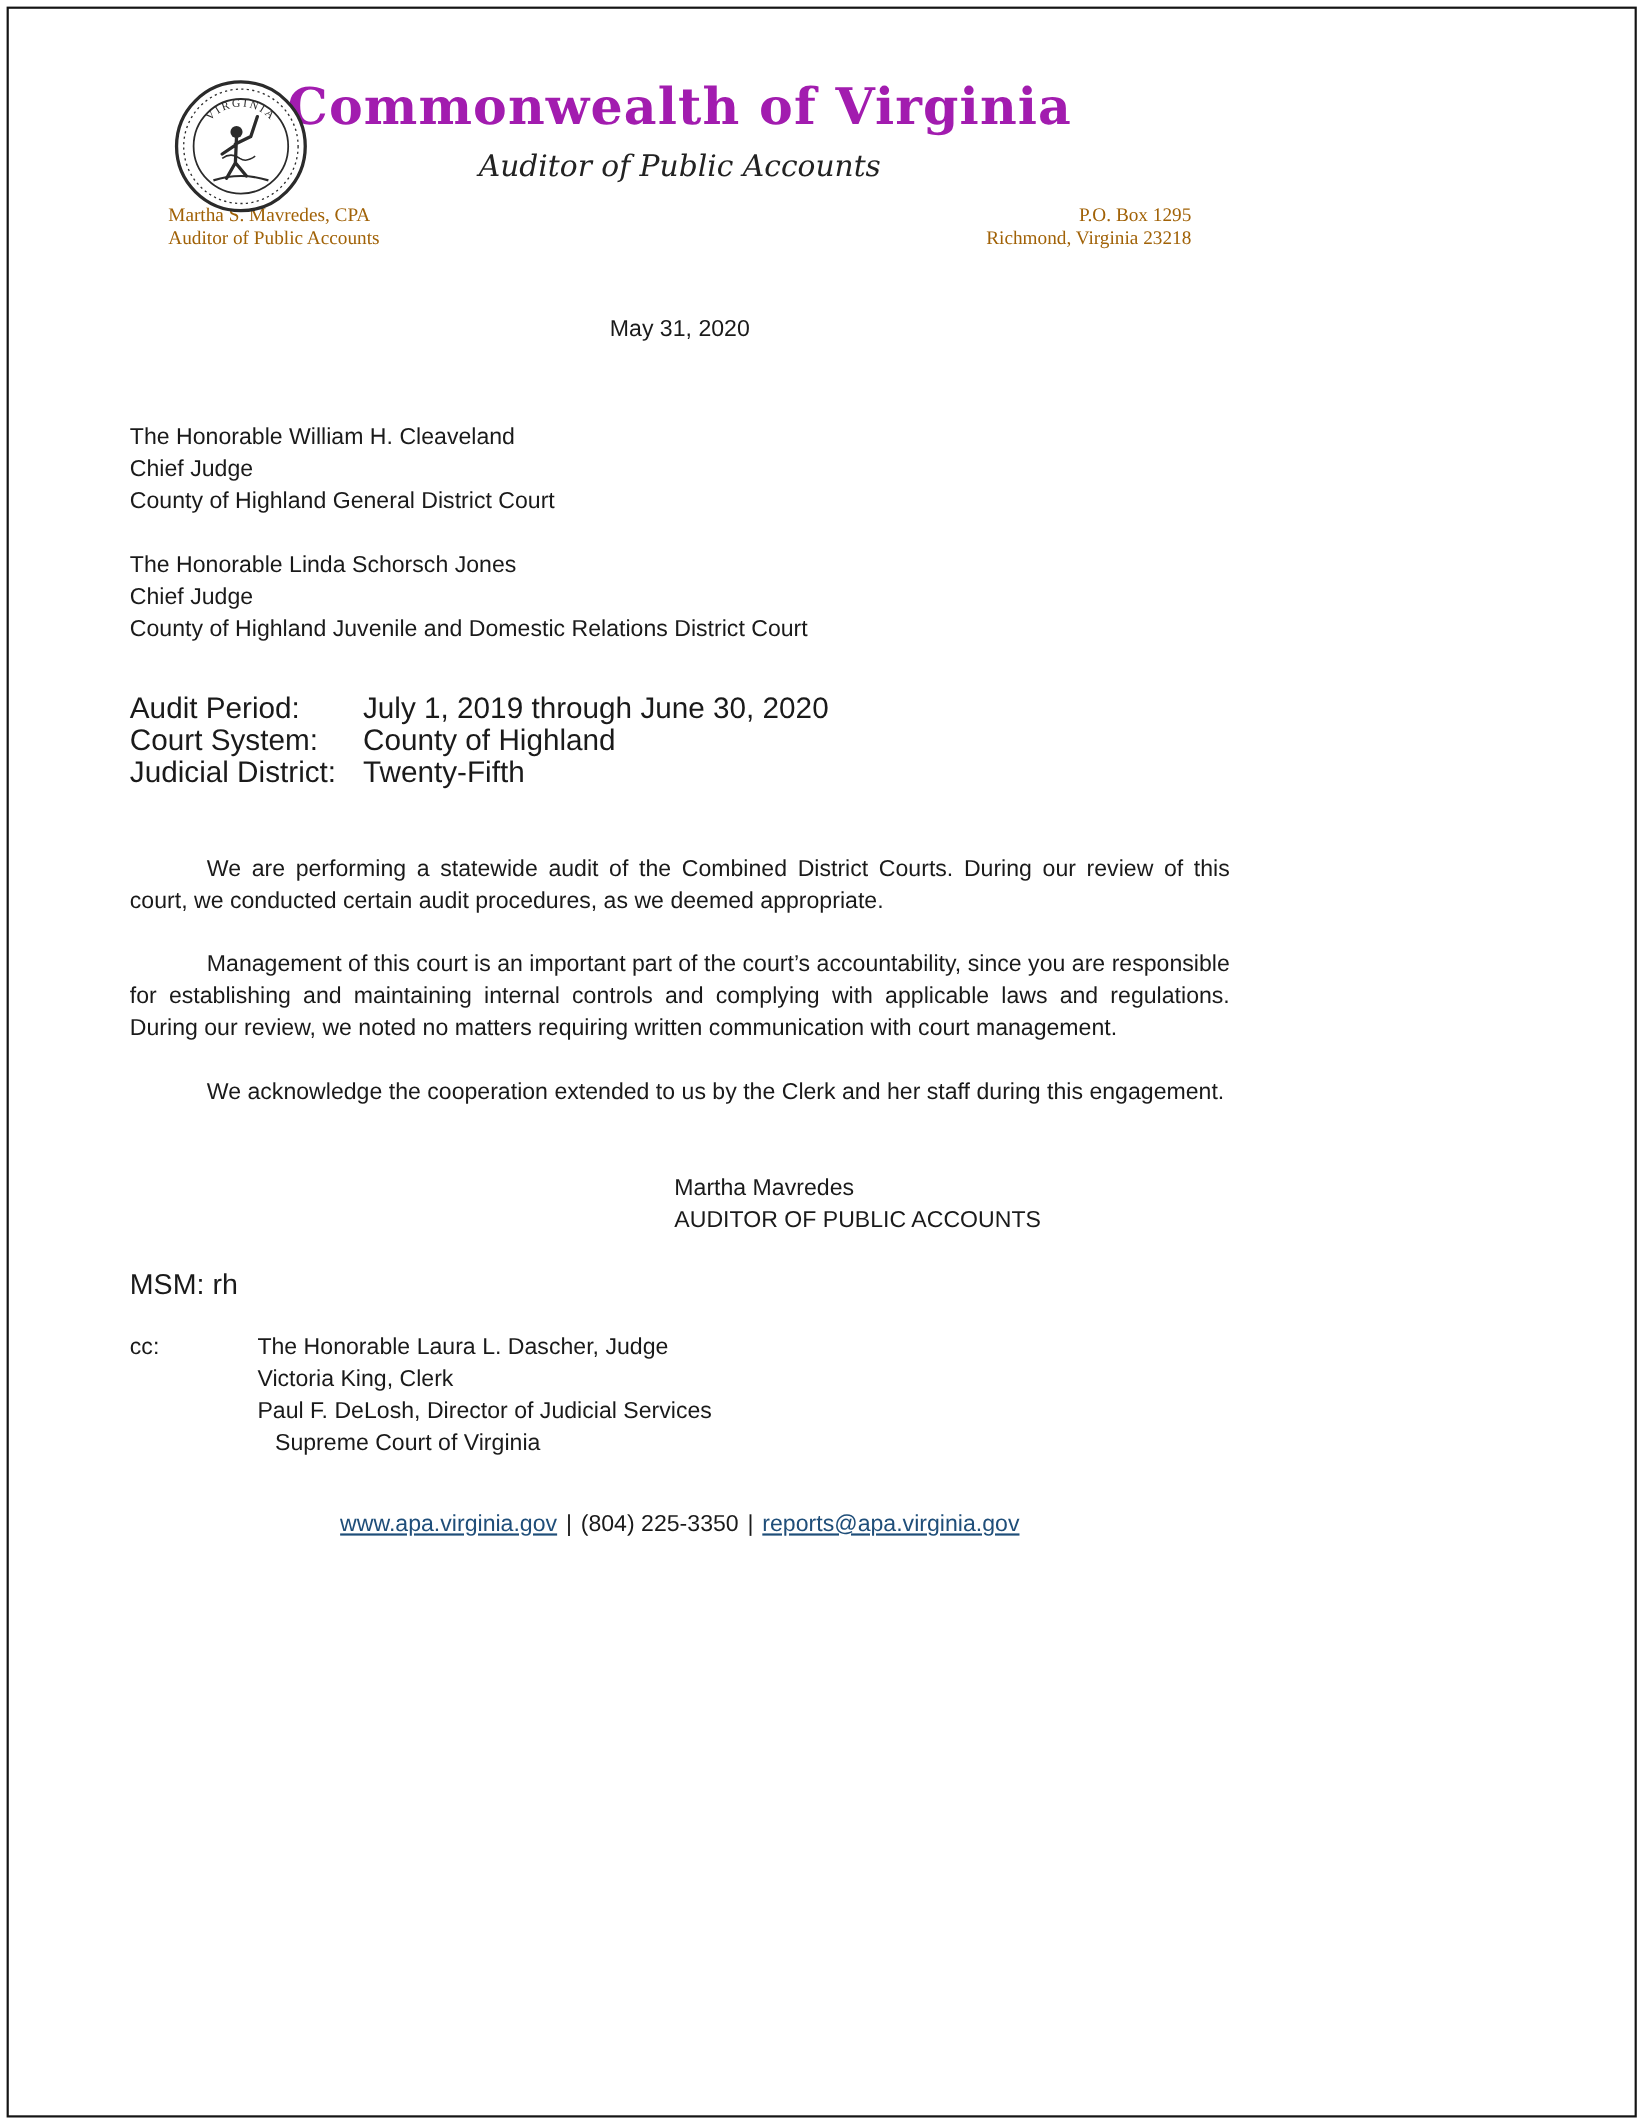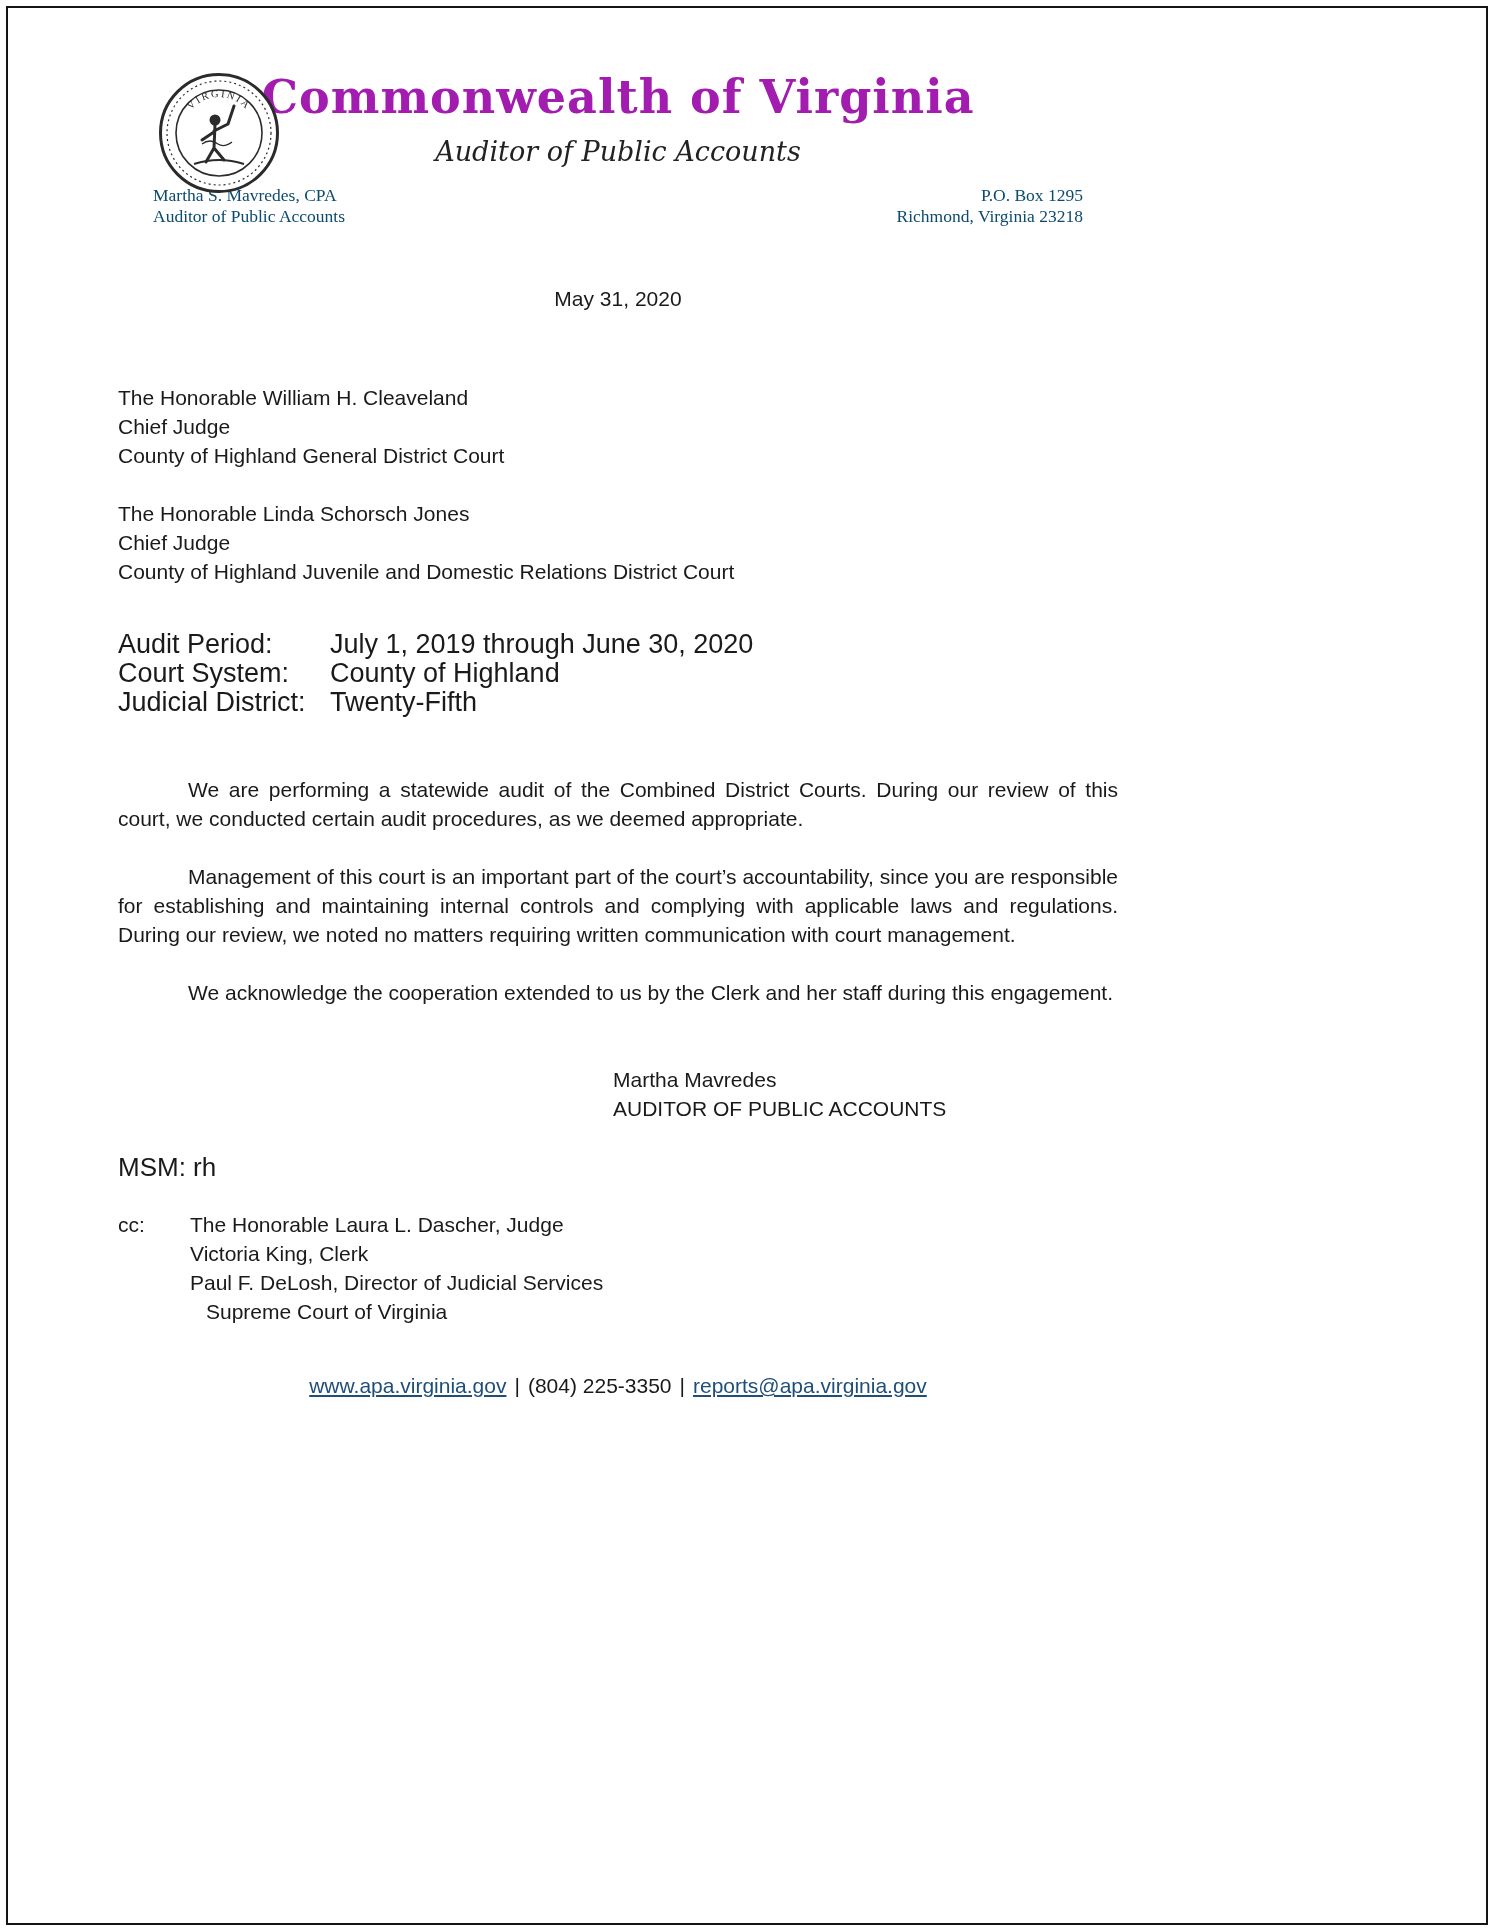--- a/index.html
+++ b/index.html
@@ -46,21 +46,21 @@
     color: #222;
   }
   .letterhead-row {
     display: flex;
     justify-content: space-between;
     margin-top: 18px;
     padding: 0 35px 0 35px;
     font-family: "Liberation Serif", serif;
     font-size: 17.5px;
     line-height: 21px;
-    color: #0c4a6e;
+    color: #a16207;
   }
   .letterhead-right { text-align: right; }
   
   .date-line {
     text-align: center;
     margin-top: 60px;
     font-size: 21px;
   }
   .recipients { margin-top: 72px; font-size: 21px; line-height: 29px; }
   .recipient-block + .recipient-block { margin-top: 29px; }
@@ -71,21 +71,21 @@
   .body-paragraph {
     font-size: 21px;
     line-height: 29px;
     text-align: justify;
     text-indent: 70px;
     margin: 0 0 29px 0;
   }
   .body-paragraph:last-child { margin-bottom: 16px; }
   .signature { margin-top: 58px; margin-left: 495px; font-size: 21px; line-height: 29px; }
   .reference { margin-top: 30px; font-size: 26px; line-height: 29px; }
-  .cc-block { margin-top: 28px; display: flex; font-size: 21px; line-height: 29px; }
+  .cc-block { margin-top: 28px; display: flex; font-size: 21px; line-height: 29px; gap: 44px; }
   .cc-label { width: 72px; flex: 0 0 72px; }
   .cc-lines > div:nth-child(4) { padding-left: 16px; }
   
   .page-footer {
     margin-top: 48px;
     text-align: center;
     font-size: 21px;
   }
   .footer-link {
     color: var(--link-color, #1f4e79);

